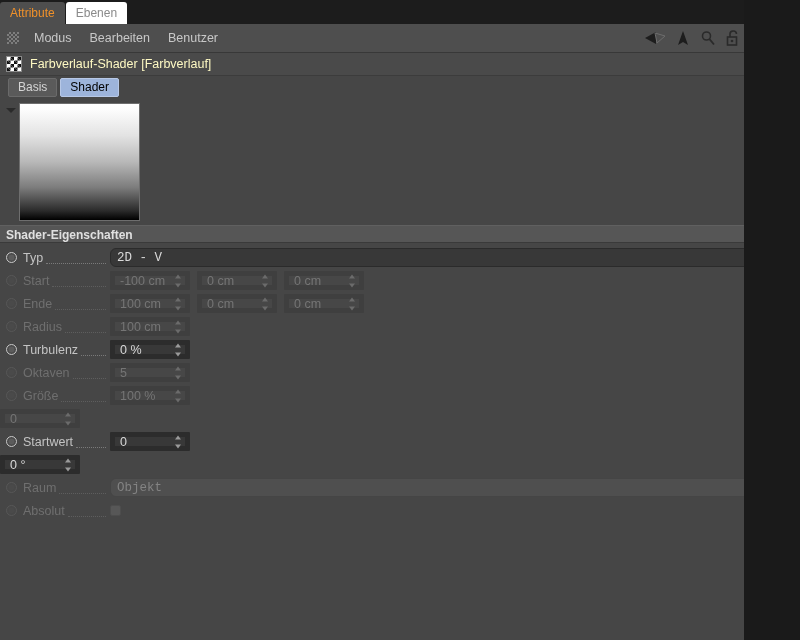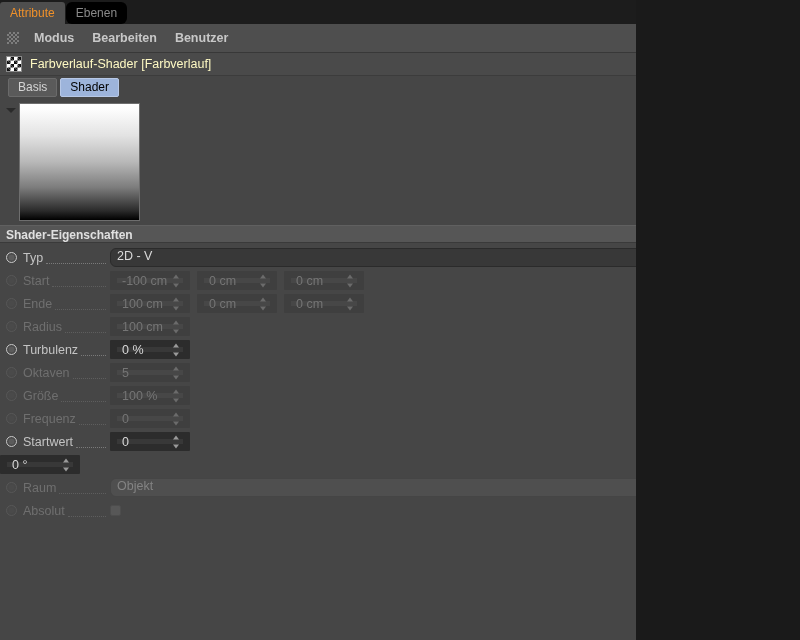--- a/index.html
+++ b/index.html
@@ -5,21 +5,21 @@
   html, body {
     margin: 0;
     padding: 0;
     background: #1a1a1a;
   }
   body {
     font-family: "Liberation Sans", sans-serif;
   }
   #app {
     position: relative;
-    width: 636px;
+    width: 744px;
     height: 640px;
     background: #464646;
     overflow: hidden;
     font-size: 12px;
     color: #bfbfbf;
     -webkit-font-smoothing: antialiased;
   }
 
   
   .tabstrip {
@@ -38,35 +38,33 @@
     border-radius: 3px 3px 0 0;
     margin-right: 1px;
     cursor: default;
     user-select: none;
   }
   .tab.active {
     background: #4e4e4e;
     color: #f0912a;
   }
   .tab.inactive {
-    background: #000000;
+    background: #ffffff;
     color: #8a8a8a;
-    border-radius: 6px;
   }
 
   
   .menubar {
     position: absolute;
     left: 0; top: 24px;
     width: 800px; height: 28px;
     background: #4e4e4e;
     border-bottom: 1px solid #383838;
     display: flex;
     align-items: center;
-    font-weight: bold;
   }
   .grip {
     width: 12px; height: 12px;
     margin: 0 6px 0 7px;
     background-image:
       linear-gradient(45deg, #8f8f8f 25%, transparent 25%, transparent 75%, #8f8f8f 75%),
       linear-gradient(45deg, #8f8f8f 25%, transparent 25%, transparent 75%, #8f8f8f 75%);
     background-size: 4px 4px;
     background-position: 0 0, 2px 2px;
     opacity: .75;
@@ -245,21 +243,21 @@
     align-items: center;
     flex: 0 0 110px;
     height: 100%;
   }
 
   
   .field {
     position: relative;
     height: 19px;
     box-sizing: border-box;
-    border: 7px solid #f97316;
+    border: 5px solid #f97316;
     background: #3a3a3a;
     display: flex;
     align-items: center;
     border-radius: 1px;
   }
   .field.enabled { background: #383838; border-color: #2c2c2c; }
   .field.disabled { background: #474747; border-color: #3f3f3f; }
   .field .val {
     font-size: 12.5px;
     padding-left: 5px;
@@ -353,21 +351,23 @@
   .knob.left  { left: 0px; }
   .knob.right { left: 678px; }
   .knob.right .body { background: #f7f7f7; }
 
   
   .combo {
     position: relative;
     height: 19px;
     box-sizing: border-box;
     display: flex;
+    align-items: center;
     border-radius: 6px;
+    font-family: Liberation Mono, monospace;
   }
   .combo.enabled {
     background: #383838;
     border: 1px solid #2b2b2b;
   }
   .combo.disabled {
     background: #4f4f4f;
     border: 1px solid #454545;
   }
   .combo .val {
@@ -609,25 +609,20 @@
       <div class="field disabled w-sm">
         <span class="val">100 %</span>
         <span class="spin">
             <i class="up"></i>
             <i class="down"></i>
           </span>
       </div>
     </div>
 
     <div class="row">
-      <div class="labelcell">
-        <div class="anim-dot off"></div>
-        <div class="lbl off">Frequenz</div>
-        <div class="dots off"></div>
-      </div>
       <div class="field disabled w-sm">
         <span class="val">0</span>
         <span class="spin">
             <i class="up"></i>
             <i class="down"></i>
           </span>
       </div>
     </div>
 
     <div class="row">

